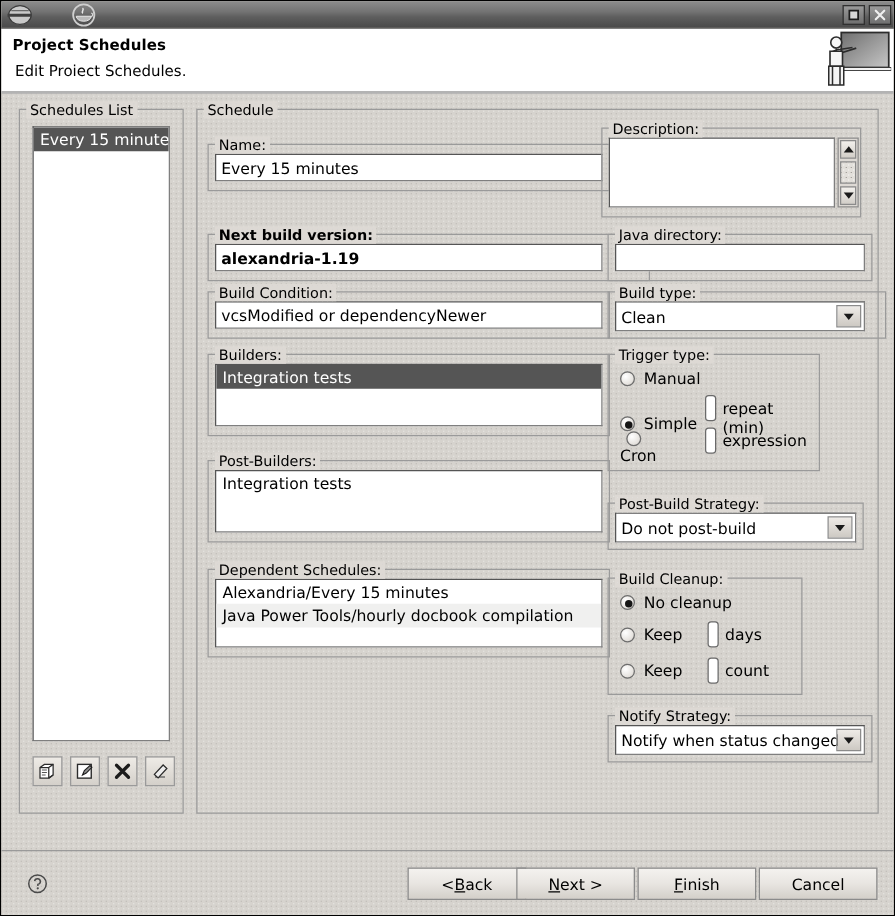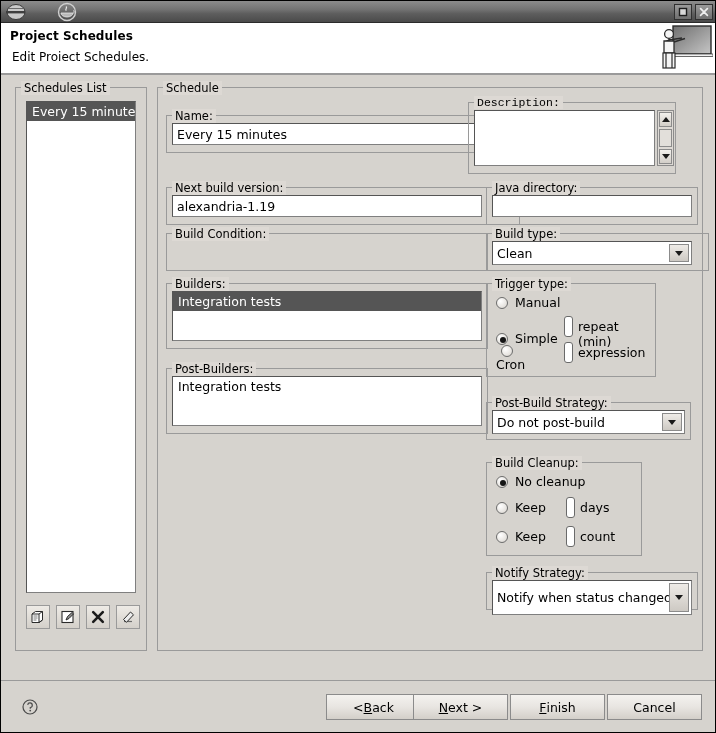--- a/index.html
+++ b/index.html
@@ -319,50 +319,59 @@
     <div class="group" style="left:156px; top:6px; width:546px; height:570px;">
       <div class="gb"></div>
       <div class="gtitle">Schedule</div>
 
       <div class="group" style="left:9px; top:28px; width:322px; height:44px;">
         <div class="gb"></div>
         <div class="gtitle">Name:</div>
         <div class="field" style="left:6px; top:14px; width:310px; height:22px;">Every 15 minutes</div>
       </div>
 
-      <div class="group" style="left:9px; top:100px; width:354px; height:44px;">
+      <div class="group" style="left:9px; top:100px; width:354px; height:44px;font-weight:bold;">
         <div class="gb"></div>
         <div class="gtitle">Next build version:</div>
         <div class="field" style="left:6px; top:14px; width:310px; height:22px;">alexandria-1.19</div>
       </div>
 
       <div class="group" style="left:9px; top:146px; width:322px; height:44px;">
         <div class="gb"></div>
         <div class="gtitle">Build Condition:</div>
+        <div class="field" style="left:6px; top:14px; width:310px; height:22px;">vcsModified or dependencyNewer</div>
       </div>
 
       <div class="group" style="left:9px; top:196px; width:322px; height:72px;">
         <div class="gb"></div>
         <div class="gtitle">Builders:</div>
         <div class="listbox" style="left:6px; top:14px; width:310px; height:50px;">
           <div class="listrow sel">Integration tests</div>
         </div>
       </div>
 
       <div class="group" style="left:9px; top:281px; width:322px; height:72px;">
         <div class="gb"></div>
         <div class="gtitle">Post-Builders:</div>
         <div class="listbox" style="left:6px; top:14px; width:310px; height:50px;">
           <div class="listrow">Integration tests</div>
         </div>
       </div>
 
-
-
-      <div class="group" style="left:311px; top:15px; width:208px; height:78px;font-family:Liberation Mono, monospace;">
+      <div class="group" style="left:9px; top:368px; width:322px; height:77px;">
+        <div class="gb"></div>
+        <div class="gtitle">Dependent Schedules:</div>
+        <div class="listbox" style="left:6px; top:14px; width:310px; height:55px;">
+          <div class="listrow">Alexandria/Every 15 minutes</div>
+          <div class="listrow alt">Java Power Tools/hourly docbook compilation</div>
+        </div>
+      </div>
+
+
+      <div class="group" style="left:324px; top:15px; width:208px; height:78px;">
         <div class="gb"></div>
         <div class="gtitle">Description:</div>
         <div class="field" style="left:6px; top:14px; width:181px; height:56px; align-items:flex-start; padding-top:2px;"></div>
         <div class="scrollbar" style="left:189px; top:14px; height:56px;">
           <div class="sb-btn sb-up">
               <span class="tri-up"></span>
             </div>
           <div class="sb-thumb"></div>
           <div class="sb-btn sb-dn">
               <span class="tri-dn"></span>
@@ -450,21 +459,21 @@
         </div>
         <div class="tinyfield" style="left:80px; top:70px; width:9px; height:21px;"></div>
         <div class="radio-row" style="left:94px; top:73px;">
           <span>count</span>
         </div>
       </div>
 
       <div class="group" style="left:329px; top:485px; width:212px; height:44px;">
         <div class="gb"></div>
         <div class="gtitle">Notify Strategy:</div>
-        <div class="combo" style="left:6px; top:14px; width:200px; height:35px;">
+        <div class="combo" style="left:6px; top:14px; width:200px; height:24px;">
           <span>Notify when status changed</span>
           <span class="arrowbtn">
               <span class="caret"></span>
             </span>
         </div>
       </div>
 
     </div>
   </div>
 

